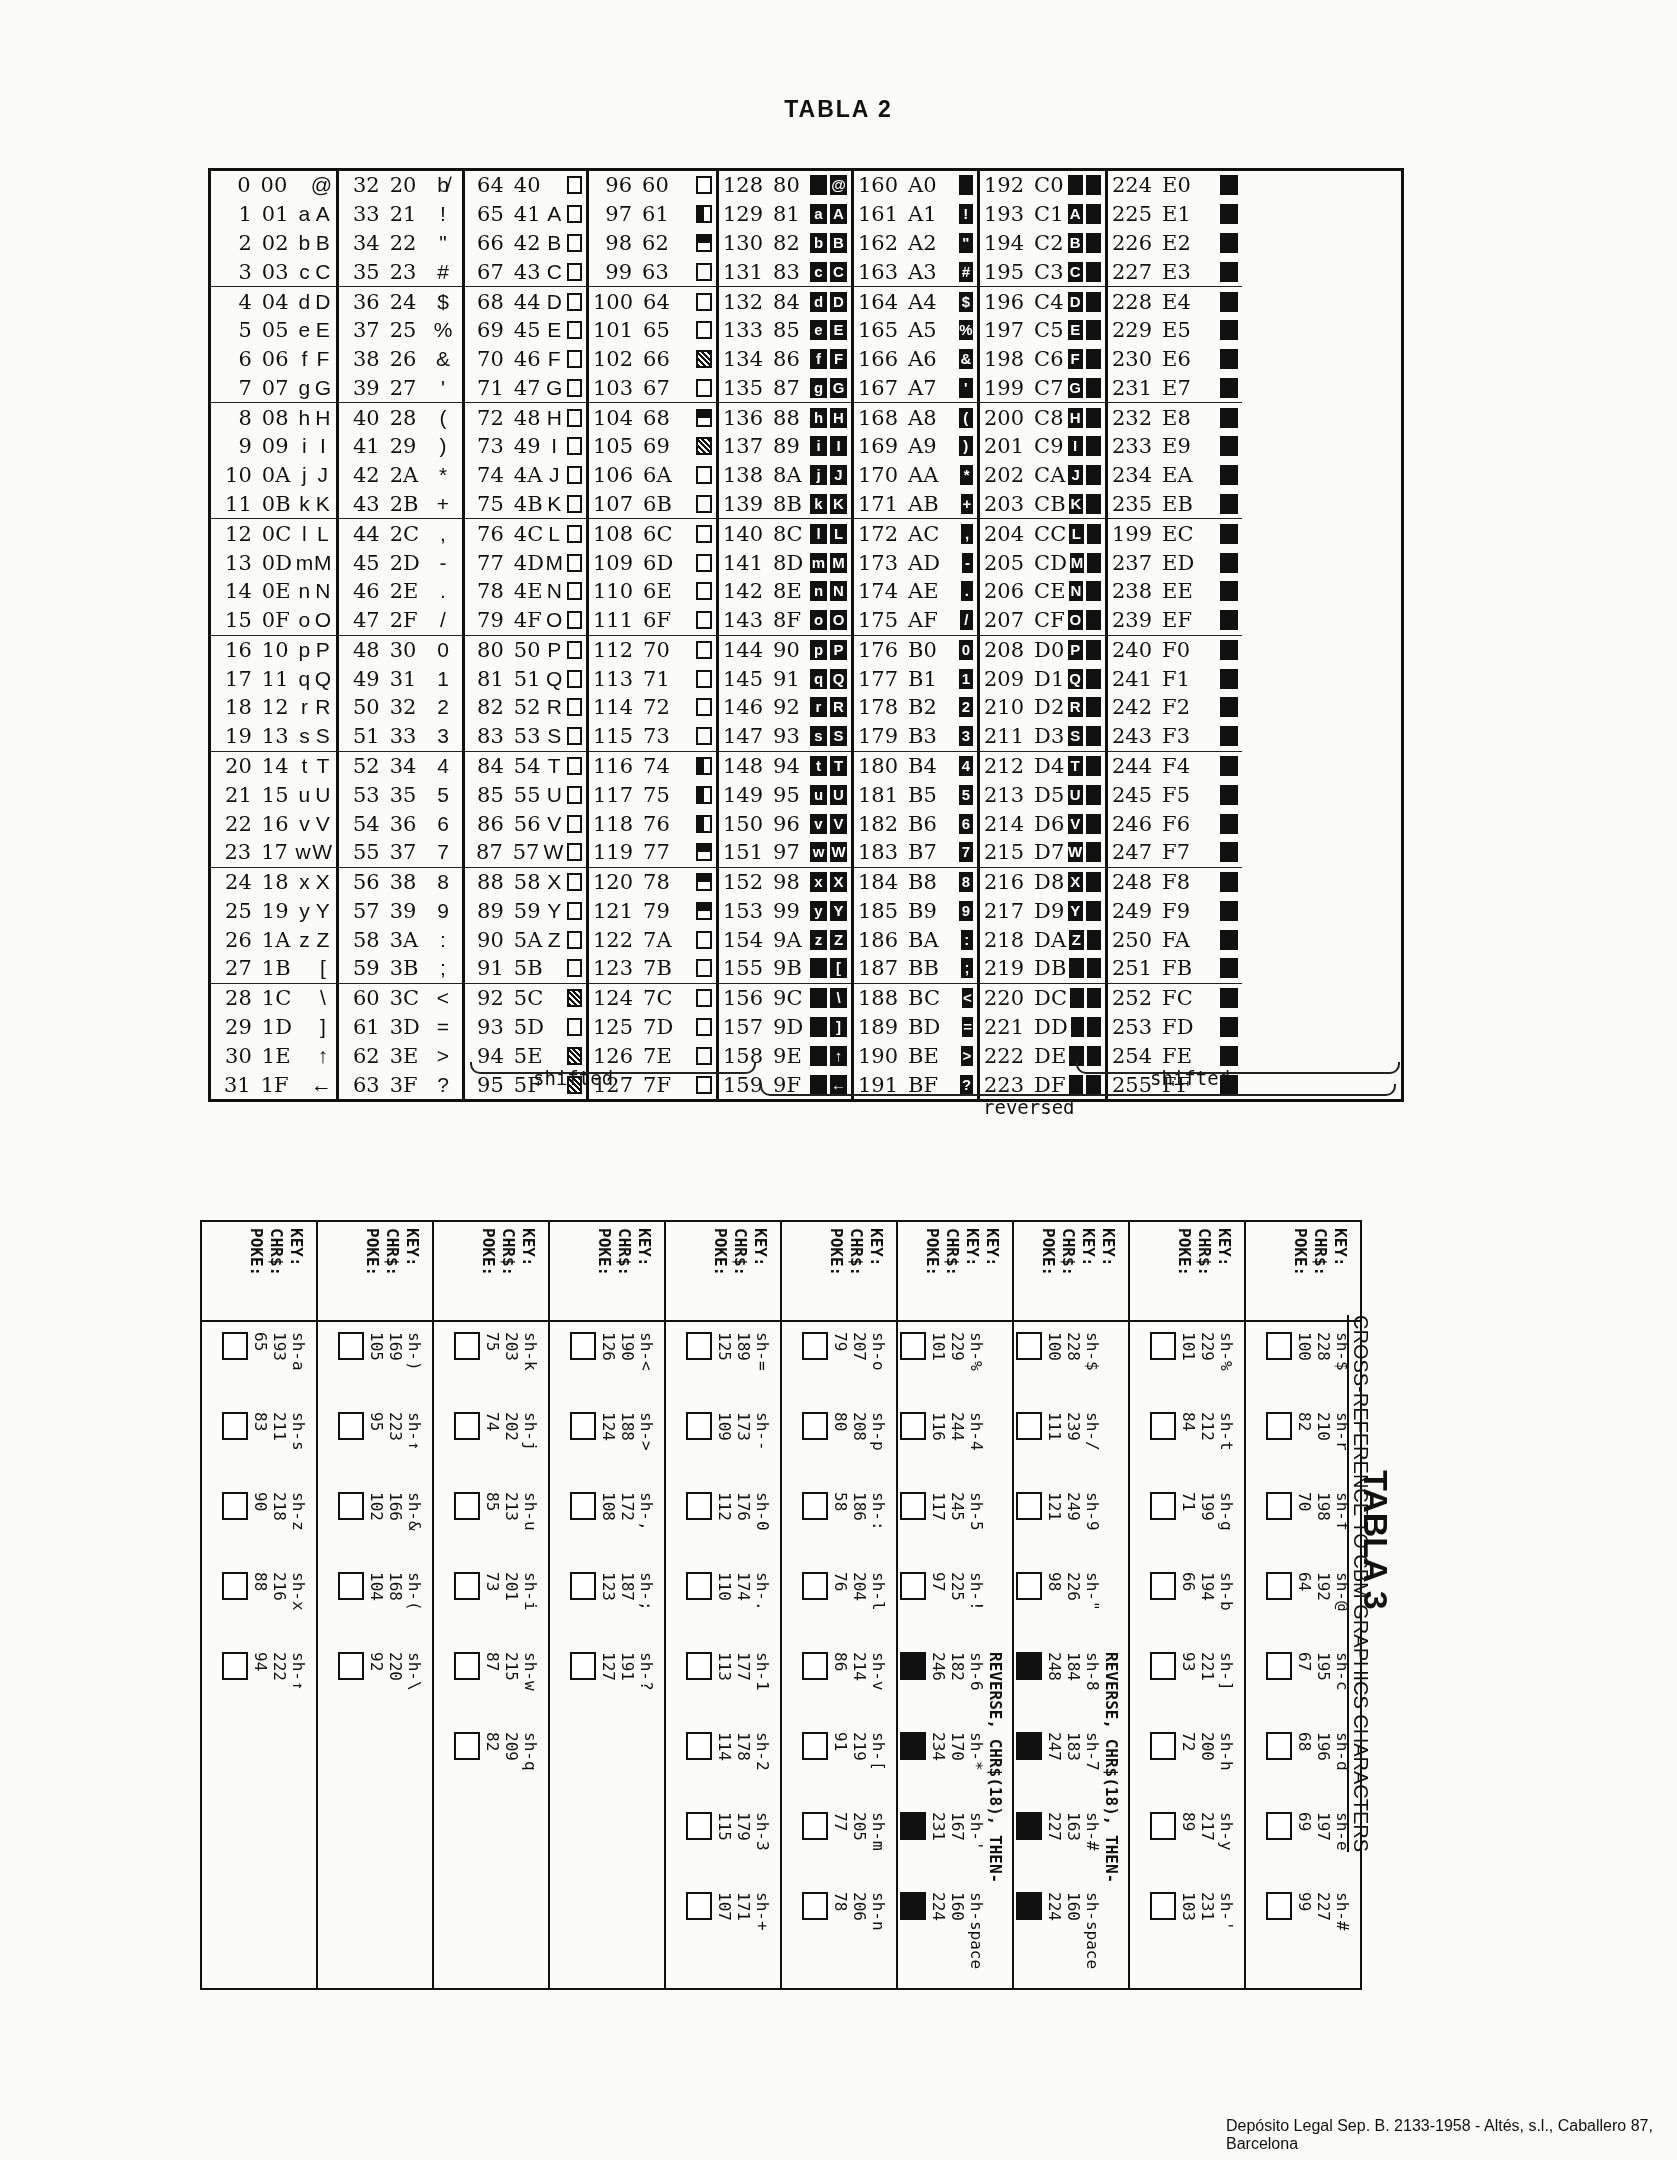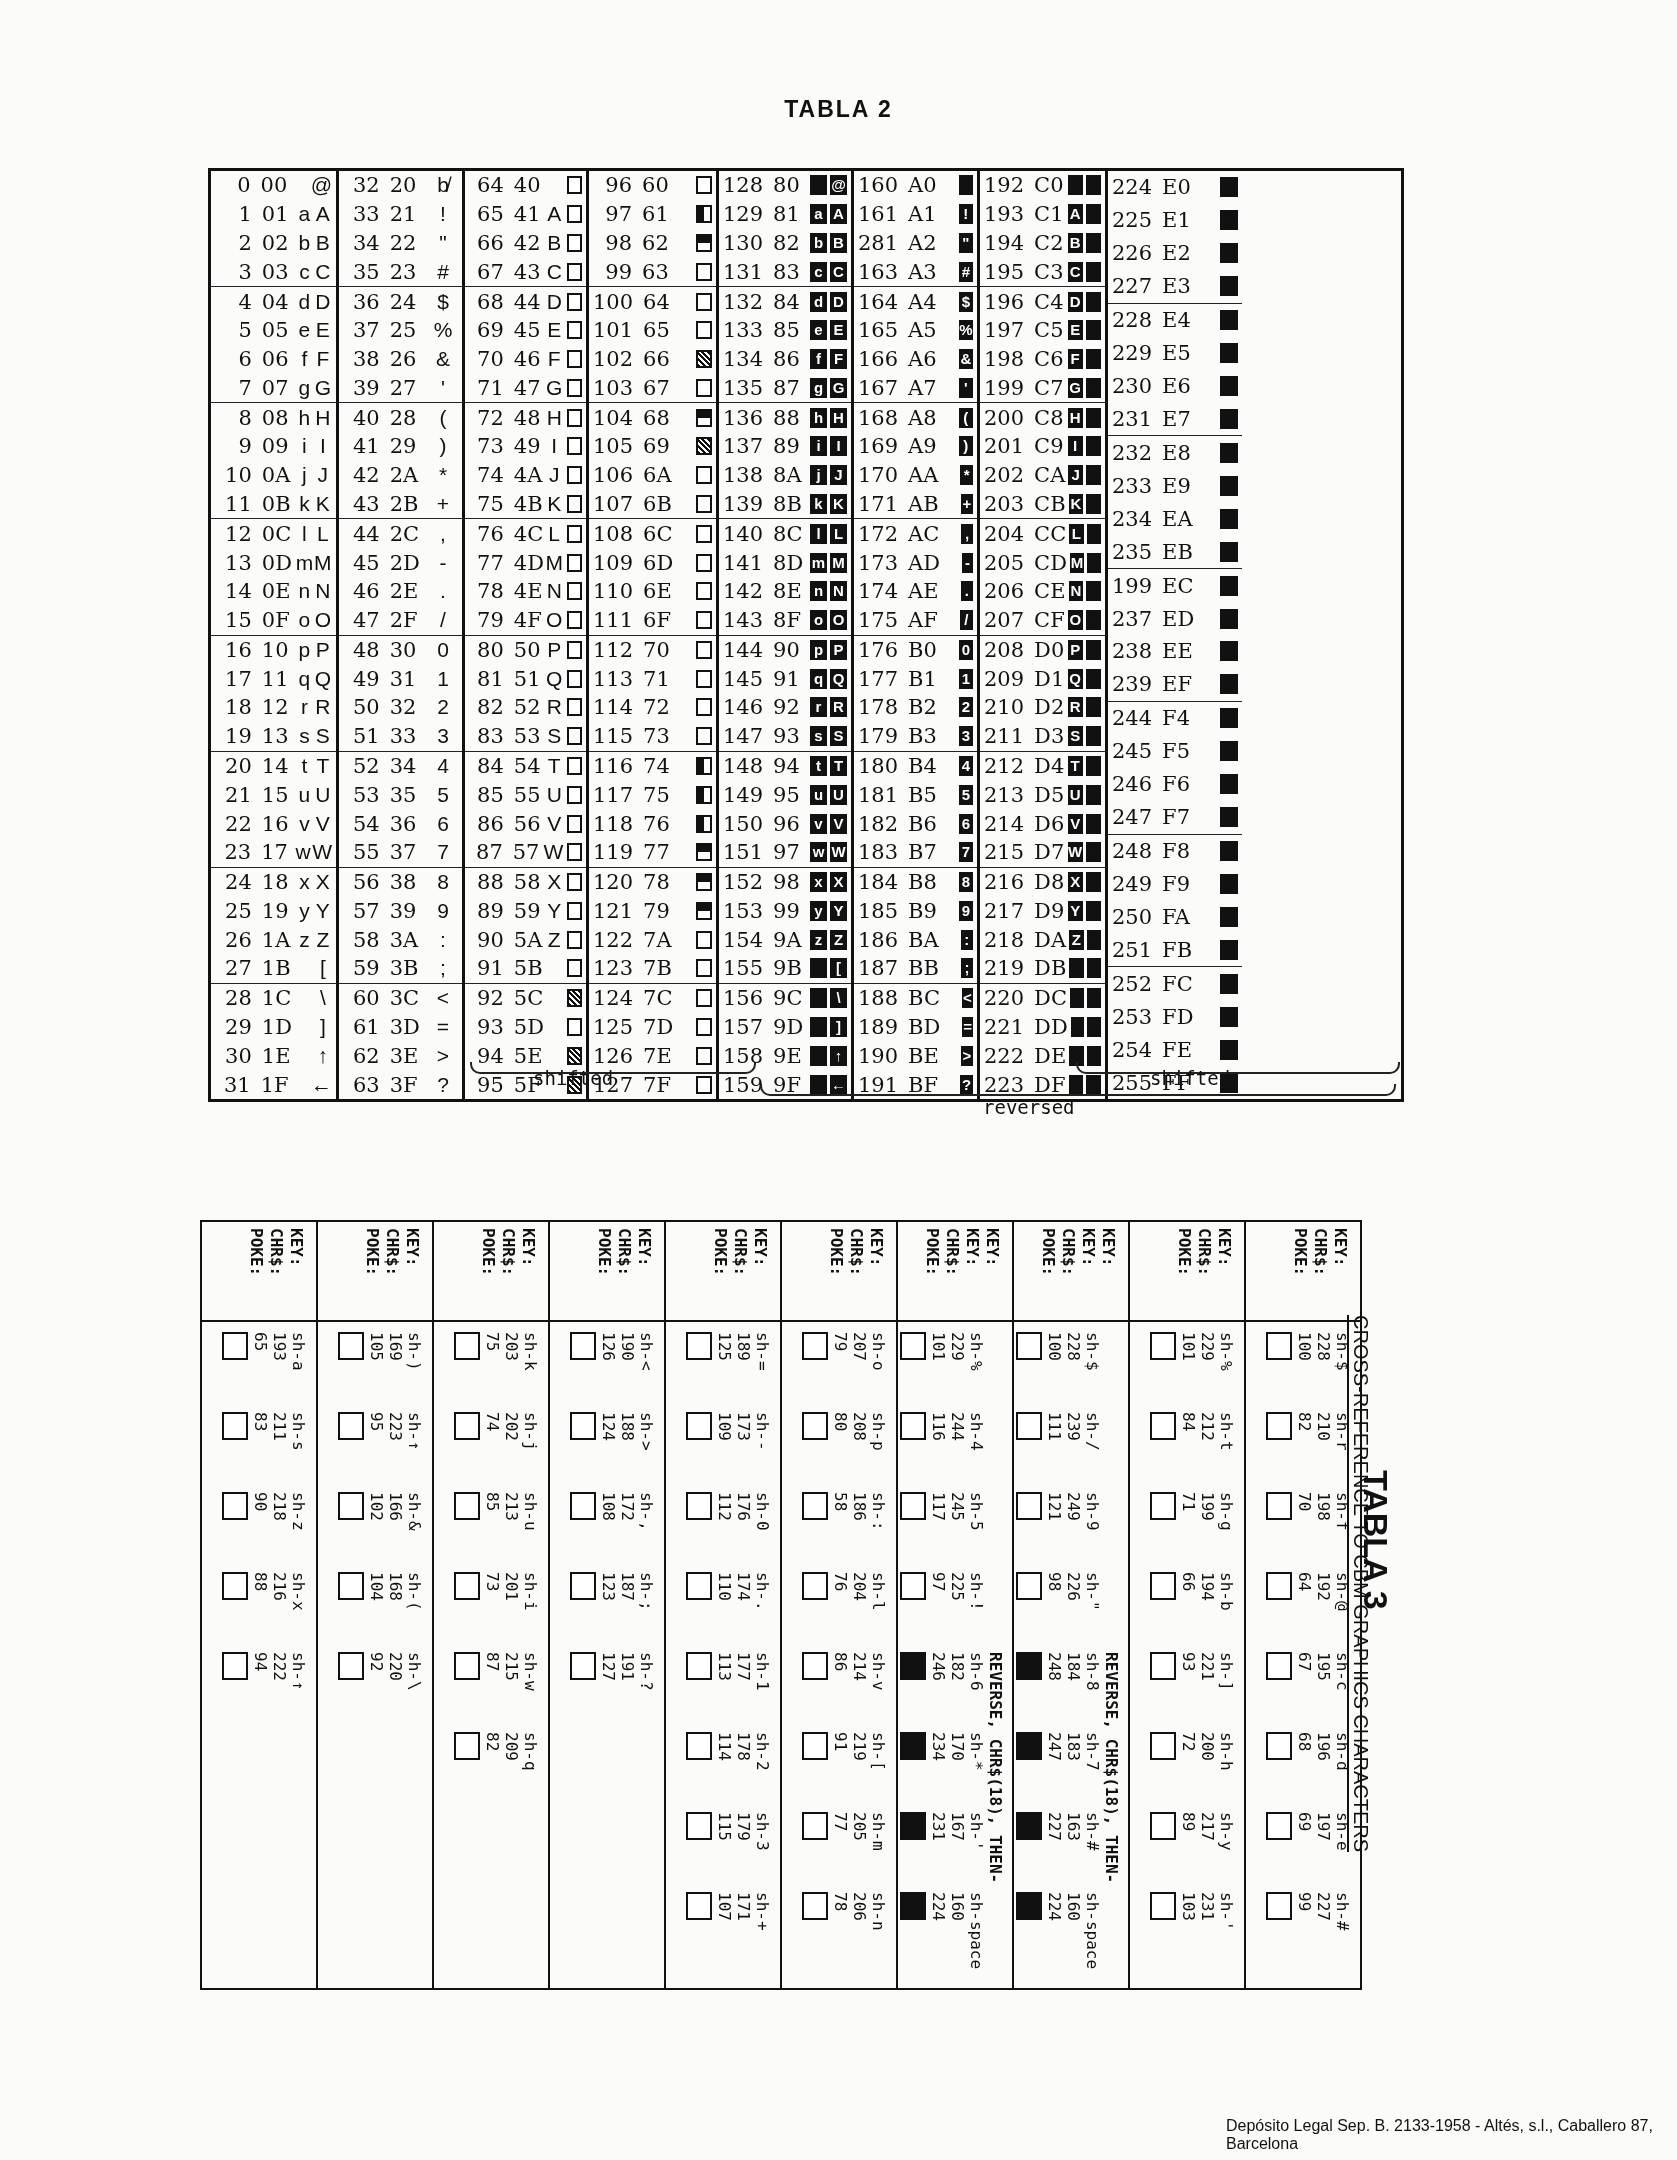--- a/index.html
+++ b/index.html
@@ -1066,21 +1066,21 @@
           <span class="dec">160</span>
           <span class="hex">A0</span>
           <span class="revchar" style="margin-left: 22px;"></span>
         </div>
         <div class="row">
           <span class="dec">161</span>
           <span class="hex">A1</span>
           <span class="revchar" style="margin-left: 22px;">!</span>
         </div>
         <div class="row">
-          <span class="dec">281</span>
+          <span class="dec">162</span>
           <span class="hex">A2</span>
           <span class="revchar" style="margin-left: 22px;">"</span>
         </div>
         <div class="row">
           <span class="dec">163</span>
           <span class="hex">A3</span>
           <span class="revchar" style="margin-left: 22px;">#</span>
         </div>
       </div>
       <div class="grp">
@@ -1527,20 +1527,42 @@
           <span class="revchar" style="margin-left: 22px;"></span>
         </div>
         <div class="row">
           <span class="dec">238</span>
           <span class="hex">EE</span>
           <span class="revchar" style="margin-left: 22px;"></span>
         </div>
         <div class="row">
           <span class="dec">239</span>
           <span class="hex">EF</span>
+          <span class="revchar" style="margin-left: 22px;"></span>
+        </div>
+      </div>
+      <div class="grp">
+        <div class="row">
+          <span class="dec">240</span>
+          <span class="hex">F0</span>
+          <span class="revchar" style="margin-left: 22px;"></span>
+        </div>
+        <div class="row">
+          <span class="dec">241</span>
+          <span class="hex">F1</span>
+          <span class="revchar" style="margin-left: 22px;"></span>
+        </div>
+        <div class="row">
+          <span class="dec">242</span>
+          <span class="hex">F2</span>
+          <span class="revchar" style="margin-left: 22px;"></span>
+        </div>
+        <div class="row">
+          <span class="dec">243</span>
+          <span class="hex">F3</span>
           <span class="revchar" style="margin-left: 22px;"></span>
         </div>
       </div>
       <div class="grp">
         <div class="row">
           <span class="dec">244</span>
           <span class="hex">F4</span>
           <span class="revchar" style="margin-left: 22px;"></span>
         </div>
         <div class="row">

